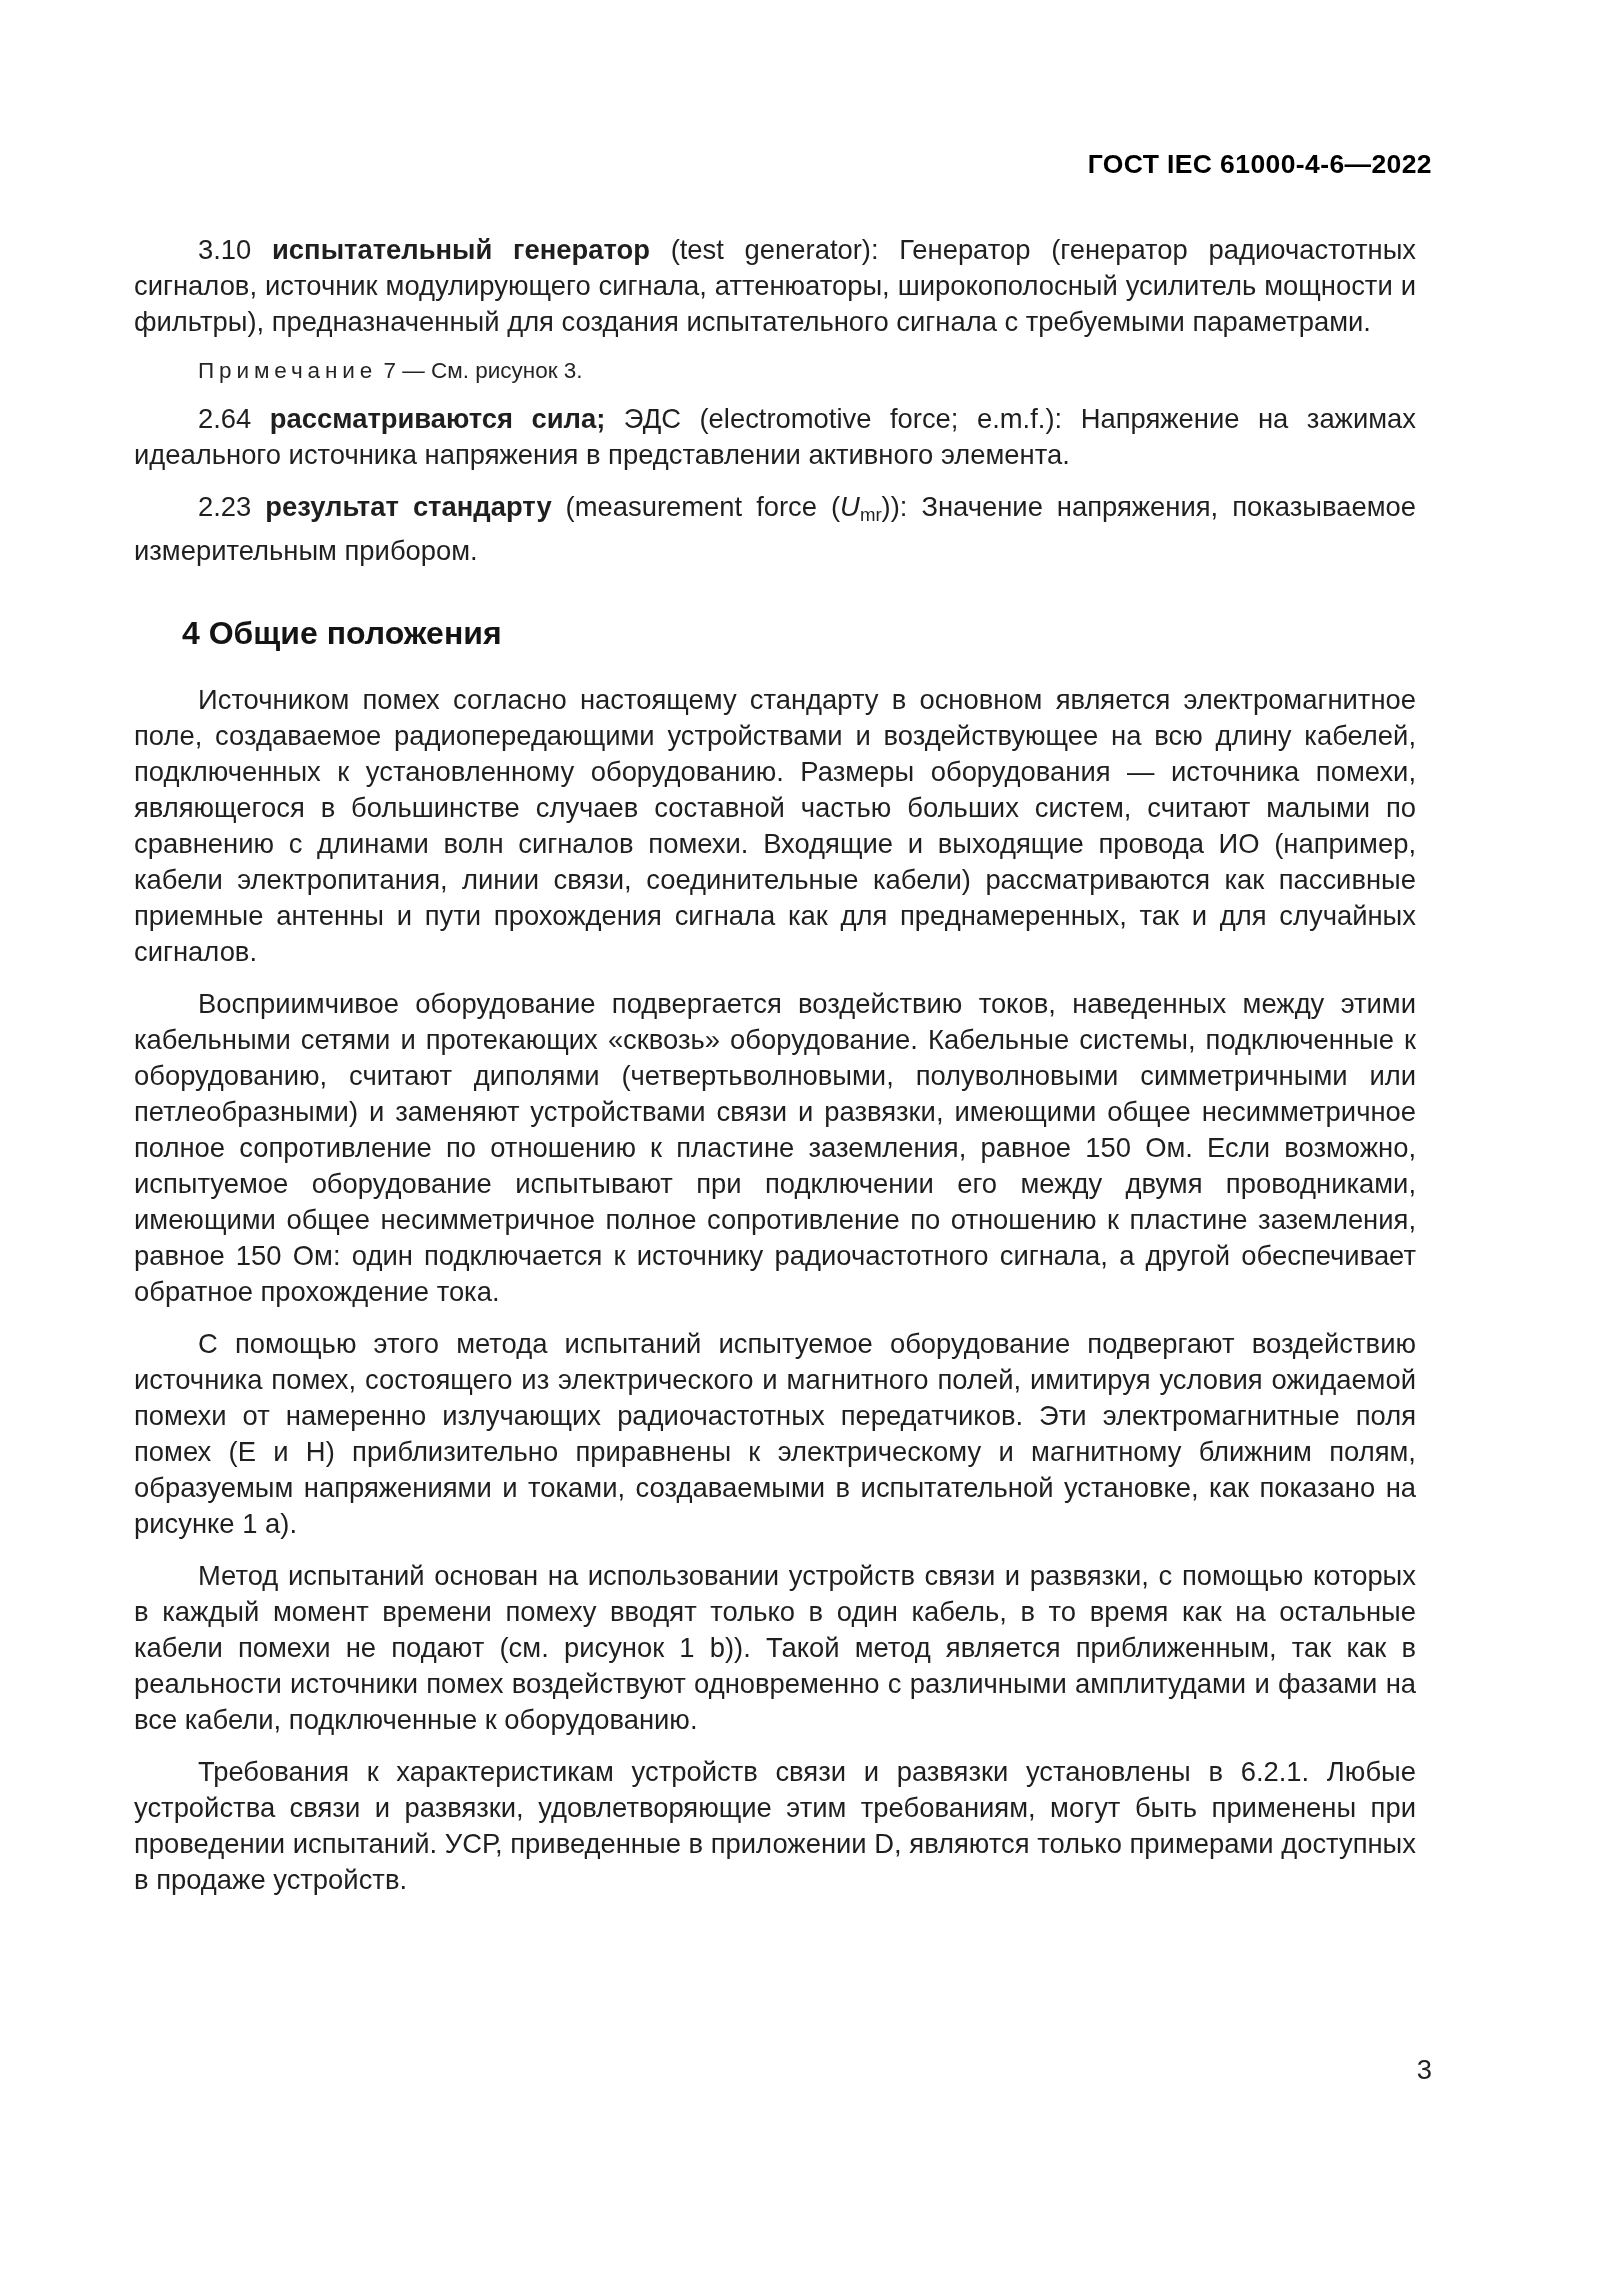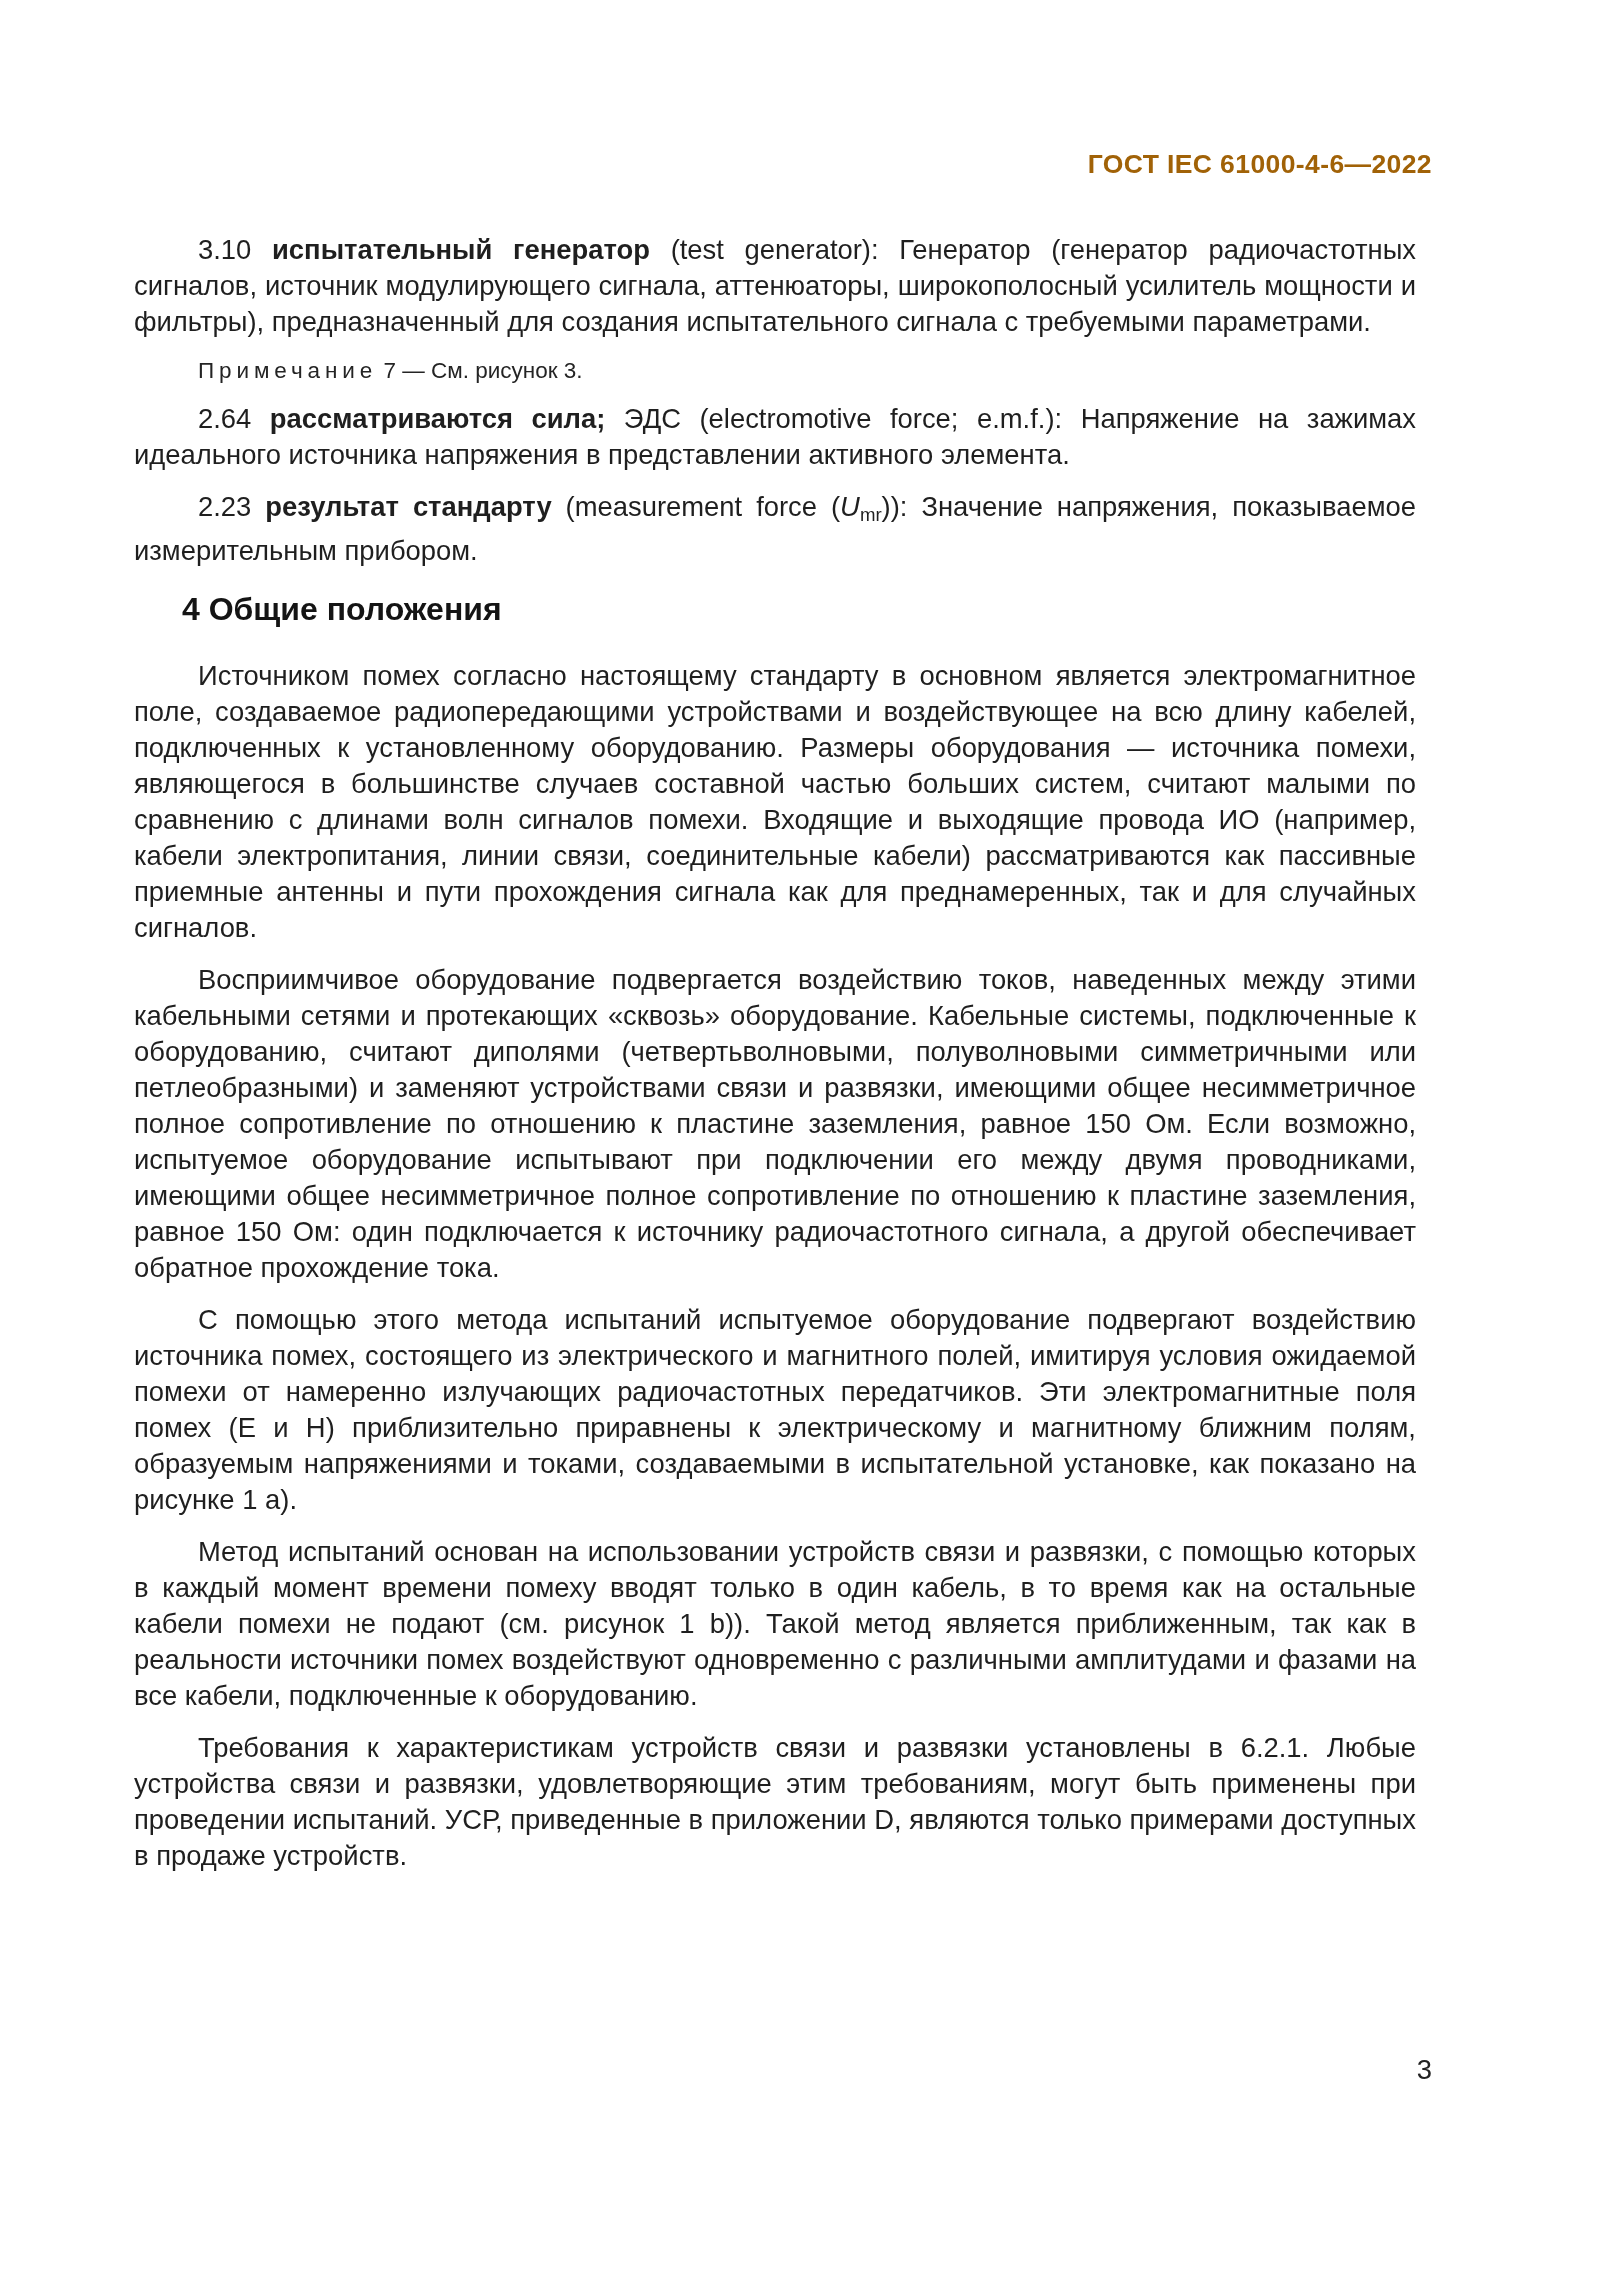--- a/index.html
+++ b/index.html
@@ -18,21 +18,21 @@
   }
   .doc-header {
     position: absolute;
     top: 149px;
     left: 118px;
     width: 1314px;
     text-align: right;
     font-weight: 700;
     font-size: 26.5px;
     letter-spacing: 0.4px;
-    color: #a16207;
+    color: #000000;
   }
   .doc-content {
     position: absolute;
     top: 216px;
     left: 118px;
     width: 1314px;
   }
   .doc-content p { margin: 16px; }
   .def-p, .body-p {
     font-size: 27.4px;
@@ -46,21 +46,21 @@
     line-height: 29px;
     margin: 15.7px 0 13.7px 0;
     text-indent: 64px;
     color: #242424;
   }
   .note-sp { letter-spacing: 4.9px; }
   .section-h {
     font-size: 32px;
     line-height: 39px;
     font-weight: 700;
-    margin: 21px 0 29px 0;
+    margin: 45px 0 29px 0;
     text-indent: 64px;
     color: #141414;
   }
   .seg-b { font-weight: 700; }
   .seg-i { font-style: italic; }
   .seg-sub { font-size: 68%; vertical-align: -0.25em; }
   .page-number {
     position: absolute;
     top: 2054px;
     left: 118px;

